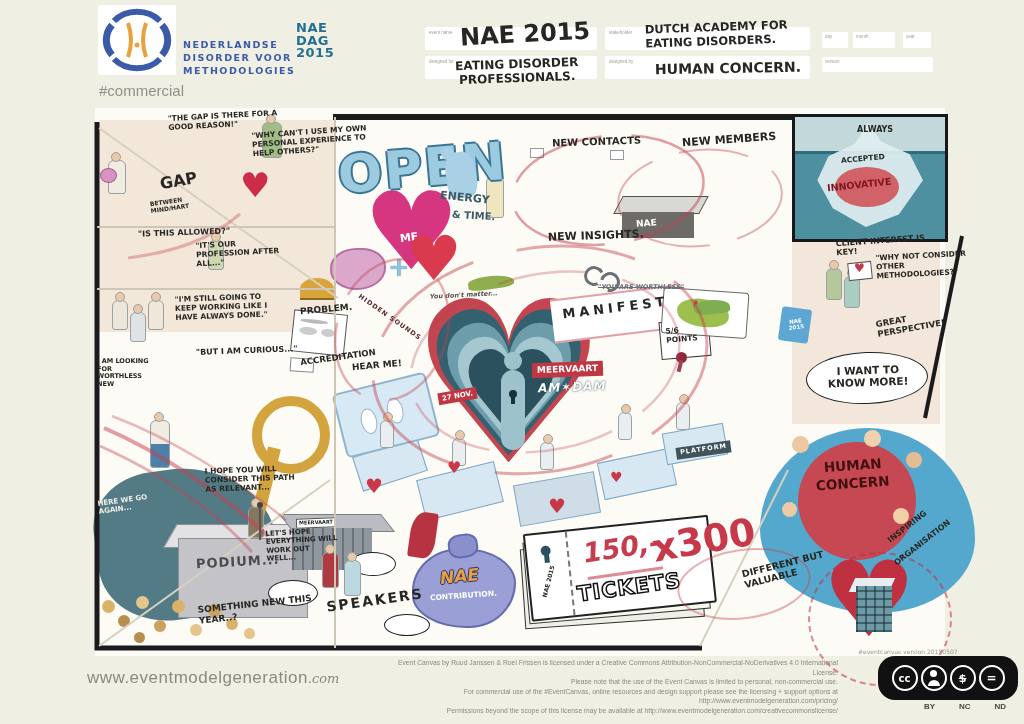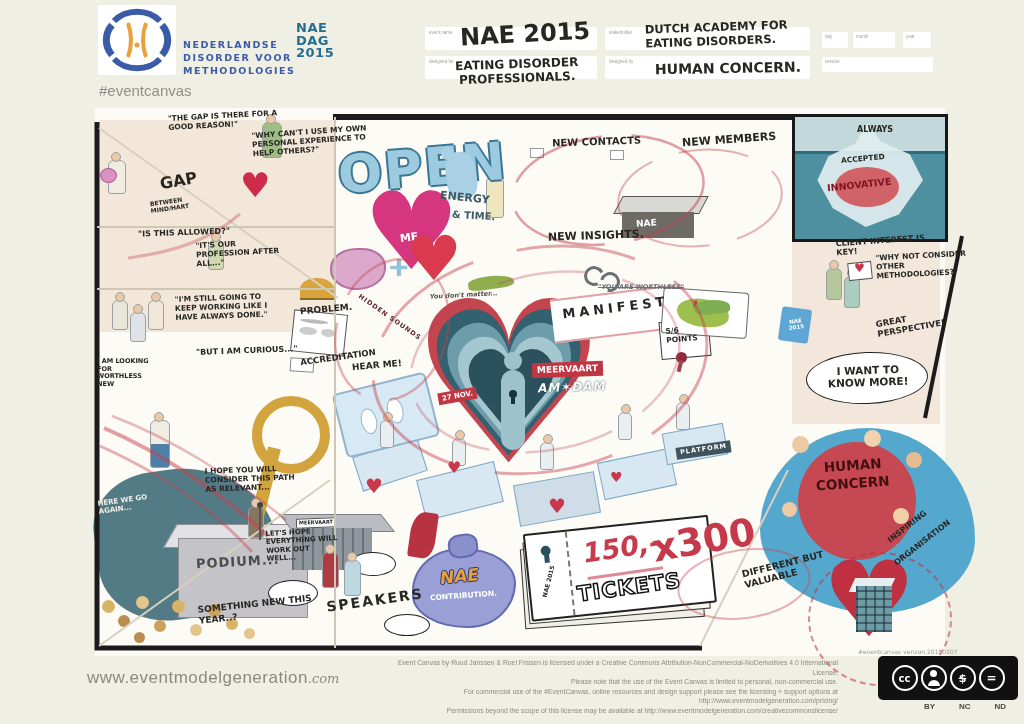--- a/index.html
+++ b/index.html
@@ -36,21 +36,21 @@
     <div>METHODOLOGIES</div>
   </div>
 </div>
 <div class="abs" style="left:296px;top:22px;">
   <div class="hw" style="position:static;font-size:13px;line-height:12.5px;color:#256e93;letter-spacing:.5px;">
     <div>NAE</div>
     <div>DAG</div>
     <div>2015</div>
   </div>
 </div>
-<div class="abs" style="left:99px;top:82px;font-size:15px;color:#90908a;font-family:'Liberation Sans',sans-serif;">#eventcanvas</div>
+<div class="abs" style="left:99px;top:82px;font-size:15px;color:#90908a;font-family:'Liberation Sans',sans-serif;">#commercial</div>
 
 <div class="wbox" style="left:425px;top:27px;width:172px;height:23px;"></div>
 <div class="wbox" style="left:425px;top:56px;width:172px;height:23px;"></div>
 <div class="wbox" style="left:605px;top:27px;width:205px;height:23px;"></div>
 <div class="wbox" style="left:605px;top:56px;width:205px;height:23px;"></div>
 <div class="wbox" style="left:822px;top:32px;width:26px;height:16px;"></div>
 <div class="wbox" style="left:853px;top:32px;width:42px;height:16px;"></div>
 <div class="wbox" style="left:903px;top:32px;width:28px;height:16px;"></div>
 <div class="wbox" style="left:822px;top:57px;width:111px;height:15px;"></div>
 <div class="lbl" style="left:429px;top:30px;">event name</div>
@@ -305,21 +305,21 @@
 <div class="abs" style="left:380px;top:658px;width:458px;text-align:right;font-size:6.8px;line-height:9.5px;color:#8b8b80;font-family:'Liberation Sans',sans-serif;">
   <div>Event Canvas by Ruud Janssen &amp; Roel Frissen is licensed under a Creative Commons Attribution-NonCommercial-NoDerivatives 4.0 International License.</div>
   <div>Please note that the use of the Event Canvas is limited to personal, non-commercial use.</div>
   <div>For commercial use of the #EventCanvas, online resources and design support please see the licensing + support options at http://www.eventmodelgeneration.com/pricing/</div>
   <div>Permissions beyond the scope of this license may be available at http://www.eventmodelgeneration.com/creativecommonslicense/</div>
 </div>
 <div class="abs" style="left:87px;top:668px;">
   <span style="font-size:17px;letter-spacing:.5px;color:#8a8a80;font-family:'Liberation Sans',sans-serif;">www.eventmodelgeneration</span><span style="font-size:13px;font-style:italic;color:#8a8a80;font-family:'DejaVu Serif',serif;">.com</span>
 </div>
 <div class="hw" style="left:858px;top:648px;font-size:6px;font-weight:400;color:#9a9a90;">#eventcanvas version 20150507</div>
-<div class="abs" style="left:878px;top:656px;width:140px;height:44px;background:#111;border-radius:5px;display:flex;align-items:center;justify-content:space-around;padding:0 12px;box-sizing:border-box;">
+<div class="abs" style="left:878px;top:656px;width:140px;height:44px;background:#111;border-radius:17px;display:flex;align-items:center;justify-content:space-around;padding:0 12px;box-sizing:border-box;">
   <div class="ccir" style="font-size:10px;">cc</div>
   <div class="ccir">
     <div style="width:7px;height:7px;border-radius:50%;background:#fff;position:absolute;top:3px;"></div>
     <div style="width:12px;height:6px;border-radius:6px 6px 0 0;background:#fff;position:absolute;bottom:3px;"></div>
   </div>
   <div class="ccir" style="font-size:11px;">
       <span style="text-decoration:line-through;">$</span>
     </div>
   <div class="ccir" style="font-size:12px;">=</div>
 </div>

